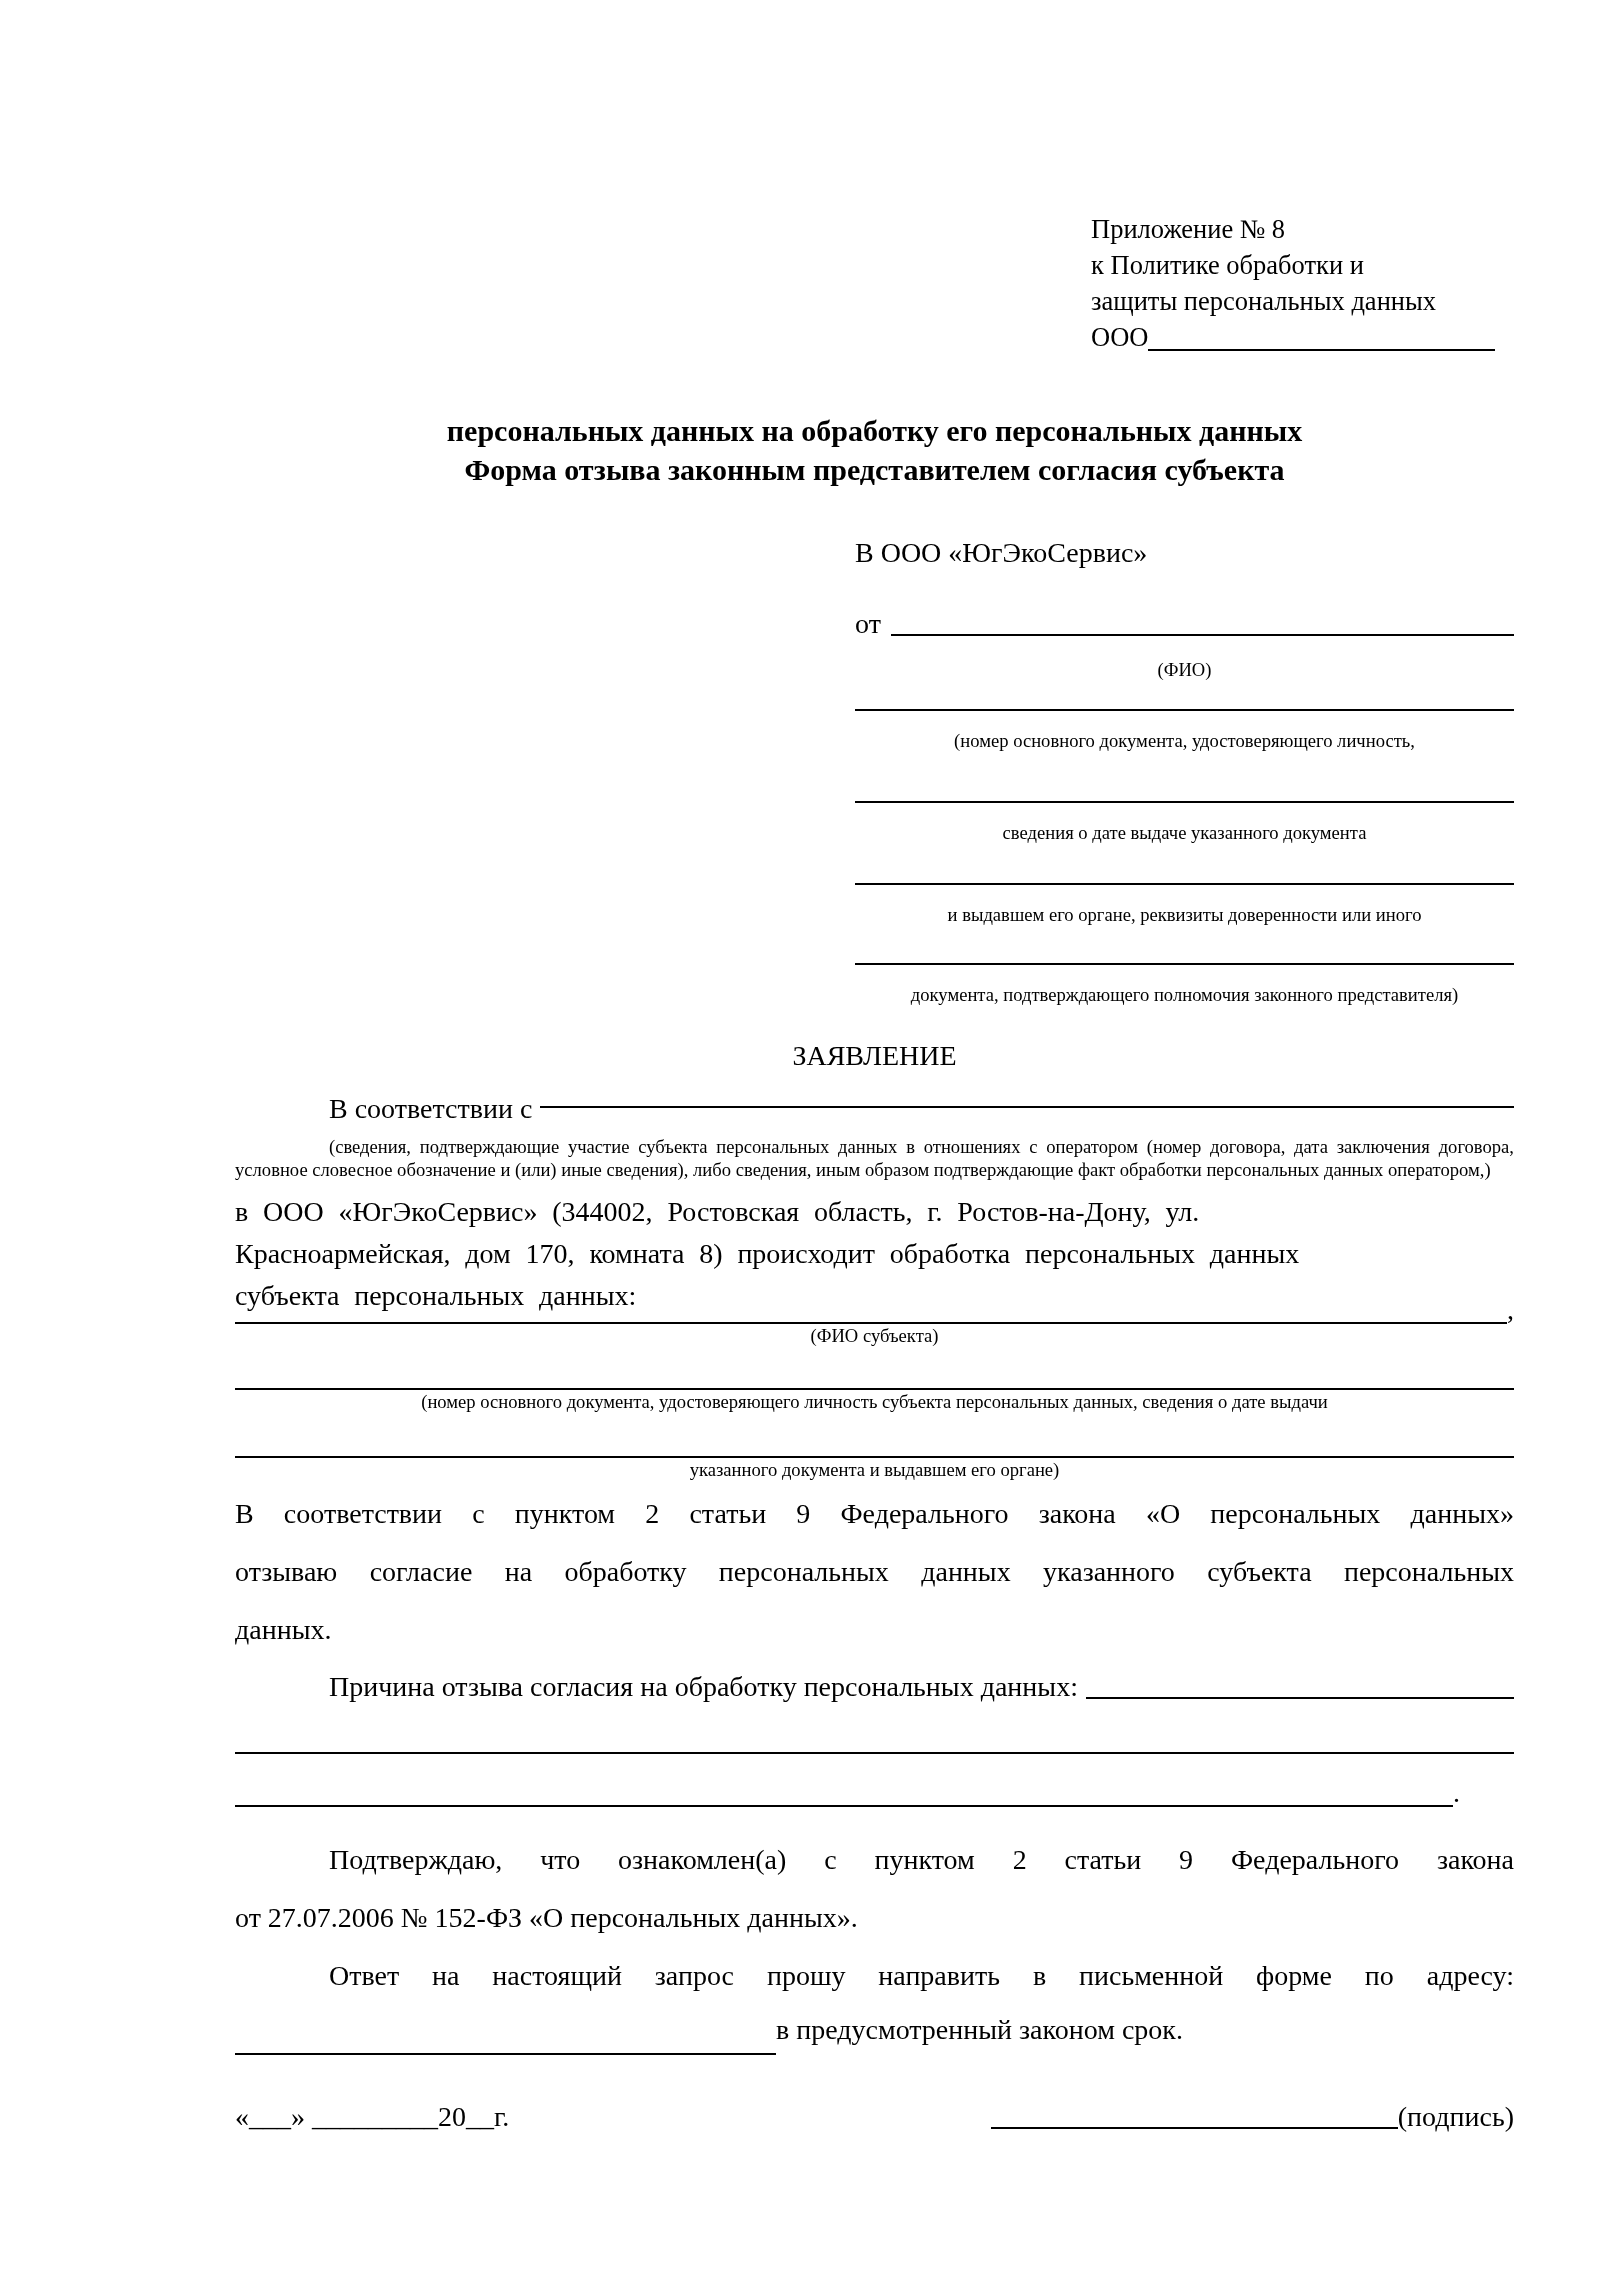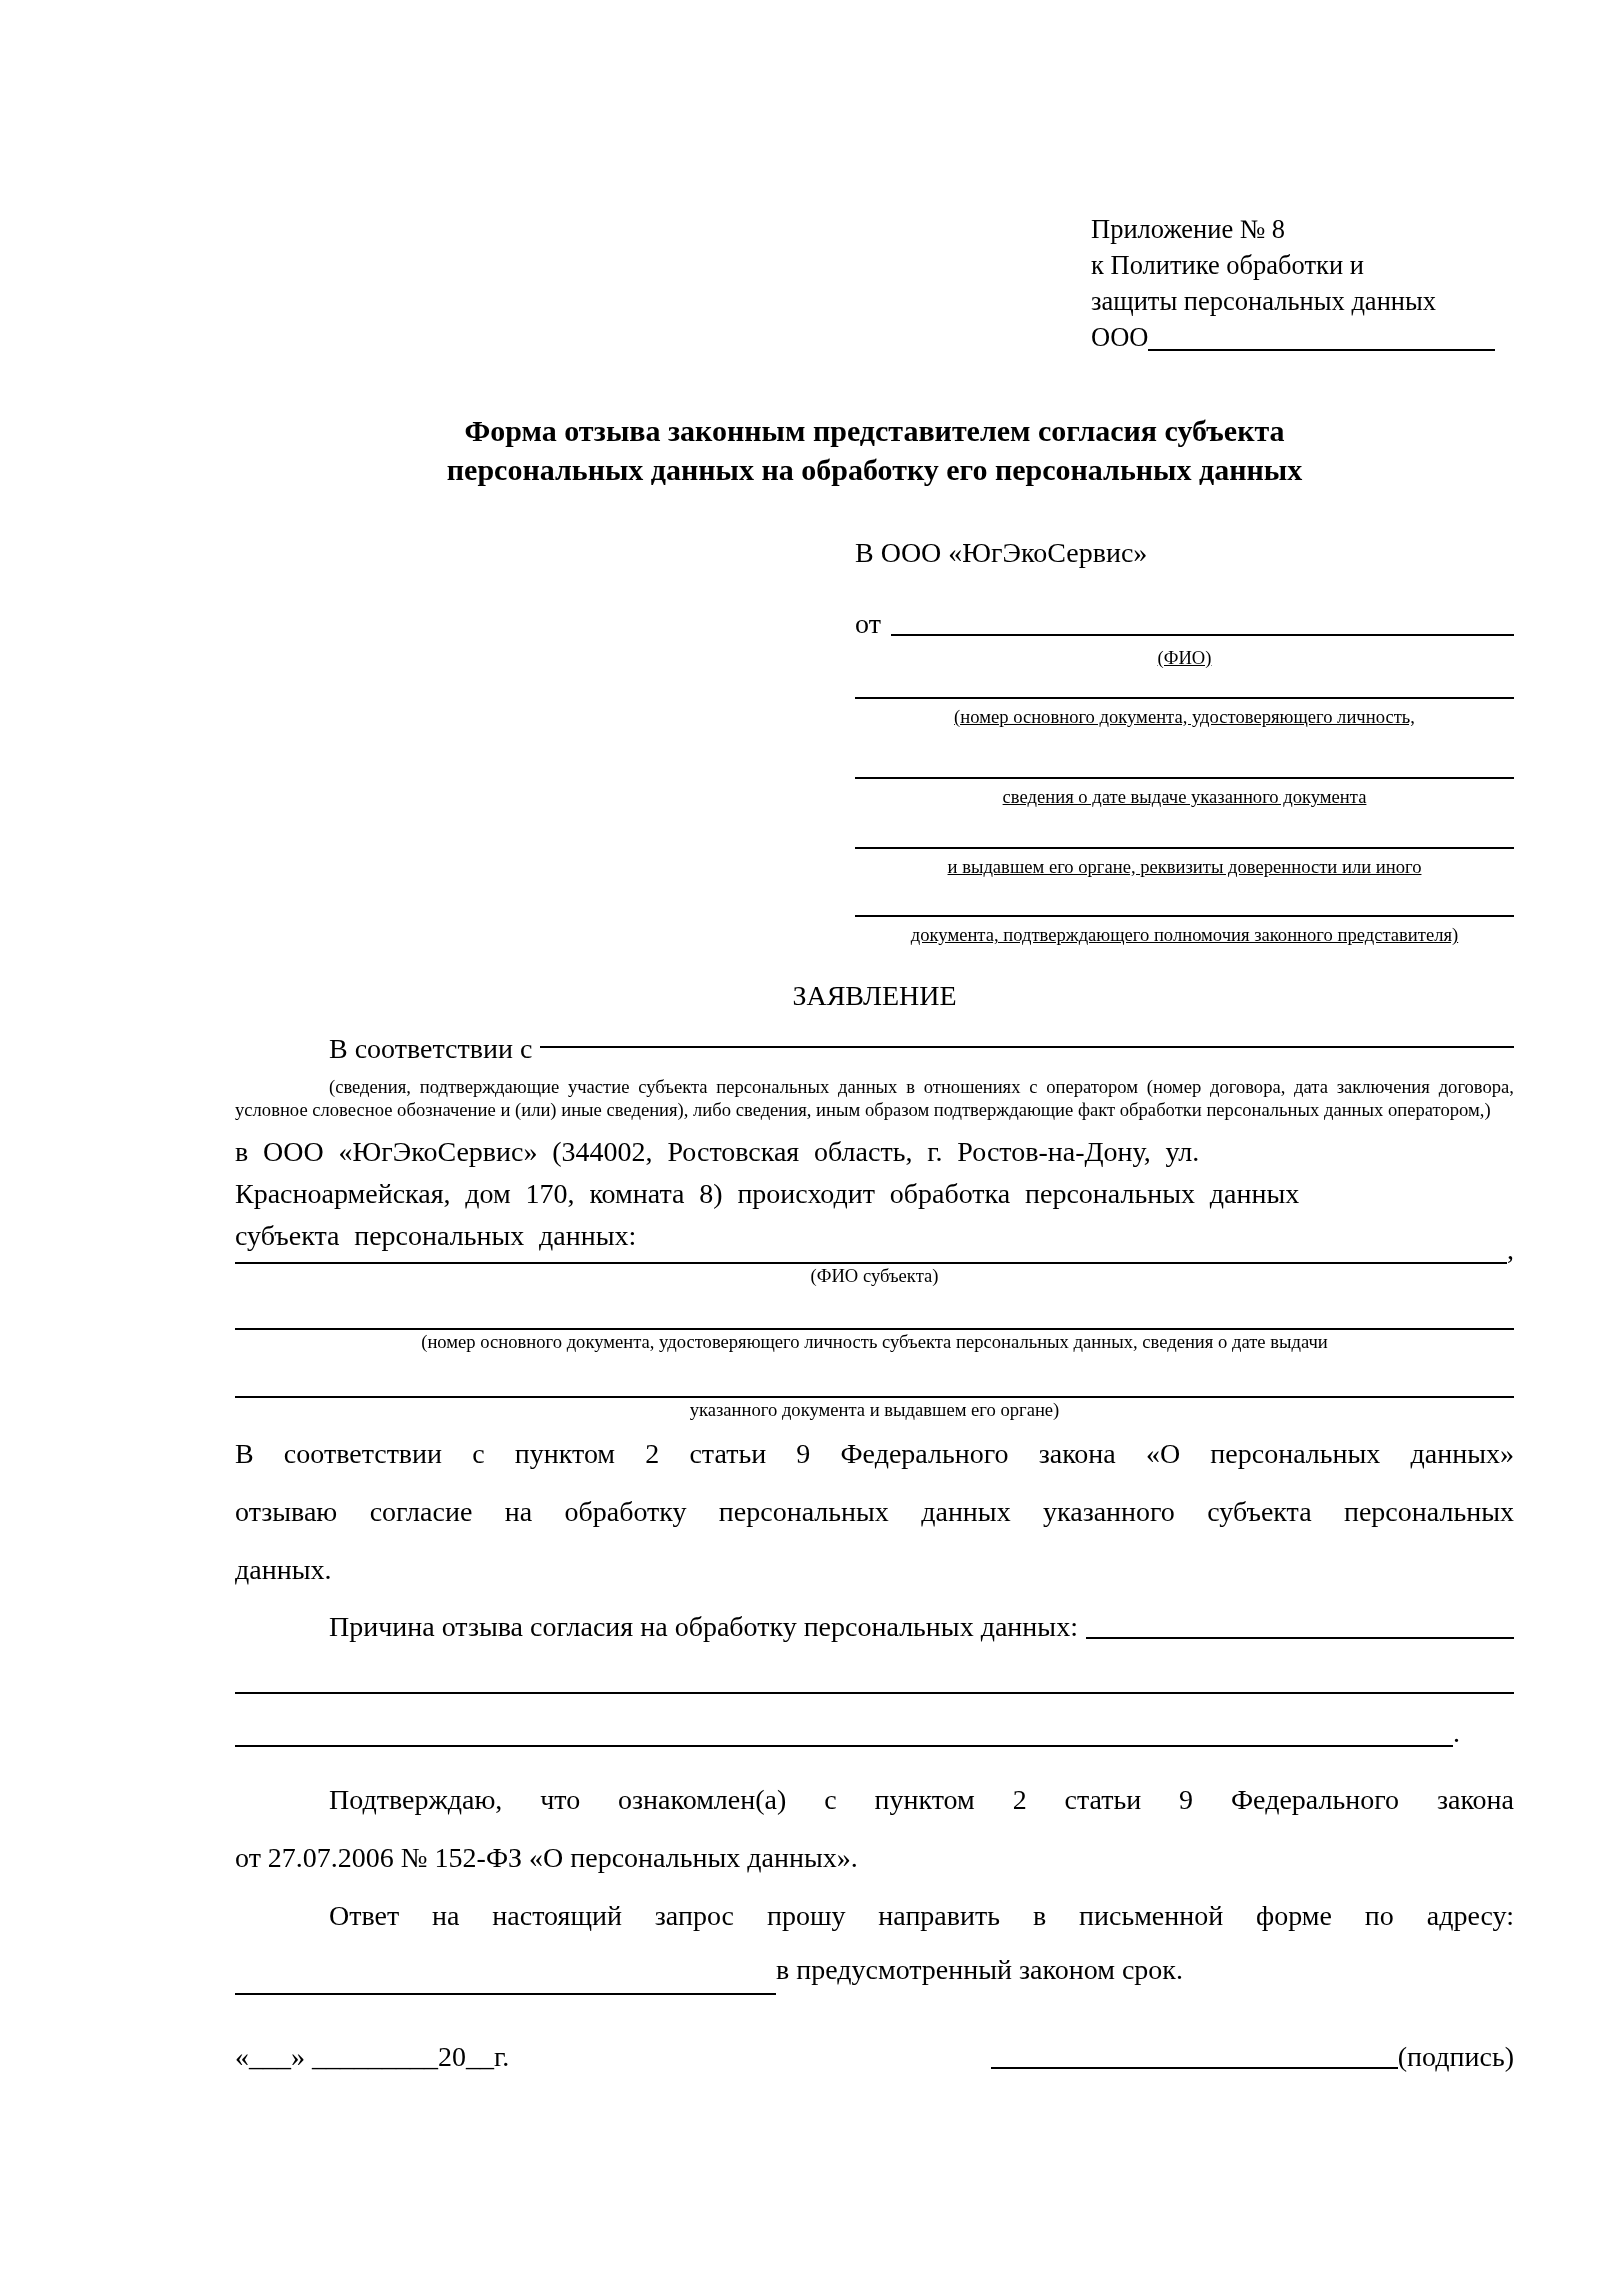--- a/index.html
+++ b/index.html
@@ -26,21 +26,21 @@
   
   .doc-title { margin-top:56px; text-align:center; font-weight:bold; font-size:30px; line-height:39px; }
 
   
   .addr { margin-left:620px; width:659px; margin-top:44px; }
   .addr-to { line-height:39px; }
   .addr-from { display:flex; align-items:flex-end; margin-top:29px; height:39px; }
   .addr-from .lbl { padding-right:9.8px; }
   .addr-from .blank { flex:1; margin-bottom:3.9px; }
   .addr .line { height:0; border-bottom:2px solid #000; }
-  .addr .cap { margin-top:6px;text-decoration:underline; }
+  .addr .cap { margin-top:18px; }
   .mt28 { margin-top:27.4px; } .mt50 { margin-top:49px; } .mt39 { margin-top:38px; } .mt38 { margin-top:37px; }
 
   .statement { text-align:center; margin-top:29px; line-height:39px; }
 
   .p-accord { display:flex; align-items:center; height:39px; margin-top:14.7px; }
   .p-accord .ind { width:94px; flex:none; }
   .p-accord .lbl { padding-right:7.8px; }
   .p-accord .blank { flex:1; margin-bottom:3.9px; }
 
   .small-note { margin-top:7.8px; font-size:18.6px; line-height:22.5px; text-align:justify; text-indent:94px; }
@@ -85,22 +85,22 @@
     <div>Приложение № 8</div>
     <div>к Политике обработки и</div>
     <div>защиты персональных данных</div>
     <div class="org-row">
       <span>ООО</span>
       <span class="blank"></span>
     </div>
   </div>
 
   <div class="doc-title">
+    <span style="display:block">персональных данных на обработку его персональных данных</span>
     <span style="display:block">Форма отзыва законным представителем согласия субъекта</span>
-    <span style="display:block">персональных данных на обработку его персональных данных</span>
   </div>
 
   <div class="addr">
     <div class="addr-to">В ООО «ЮгЭкоСервис»</div>
     <div class="addr-from">
       <span class="lbl">от</span>
       <span class="blank"></span>
     </div>
     <div class="cap">(ФИО)</div>
 

